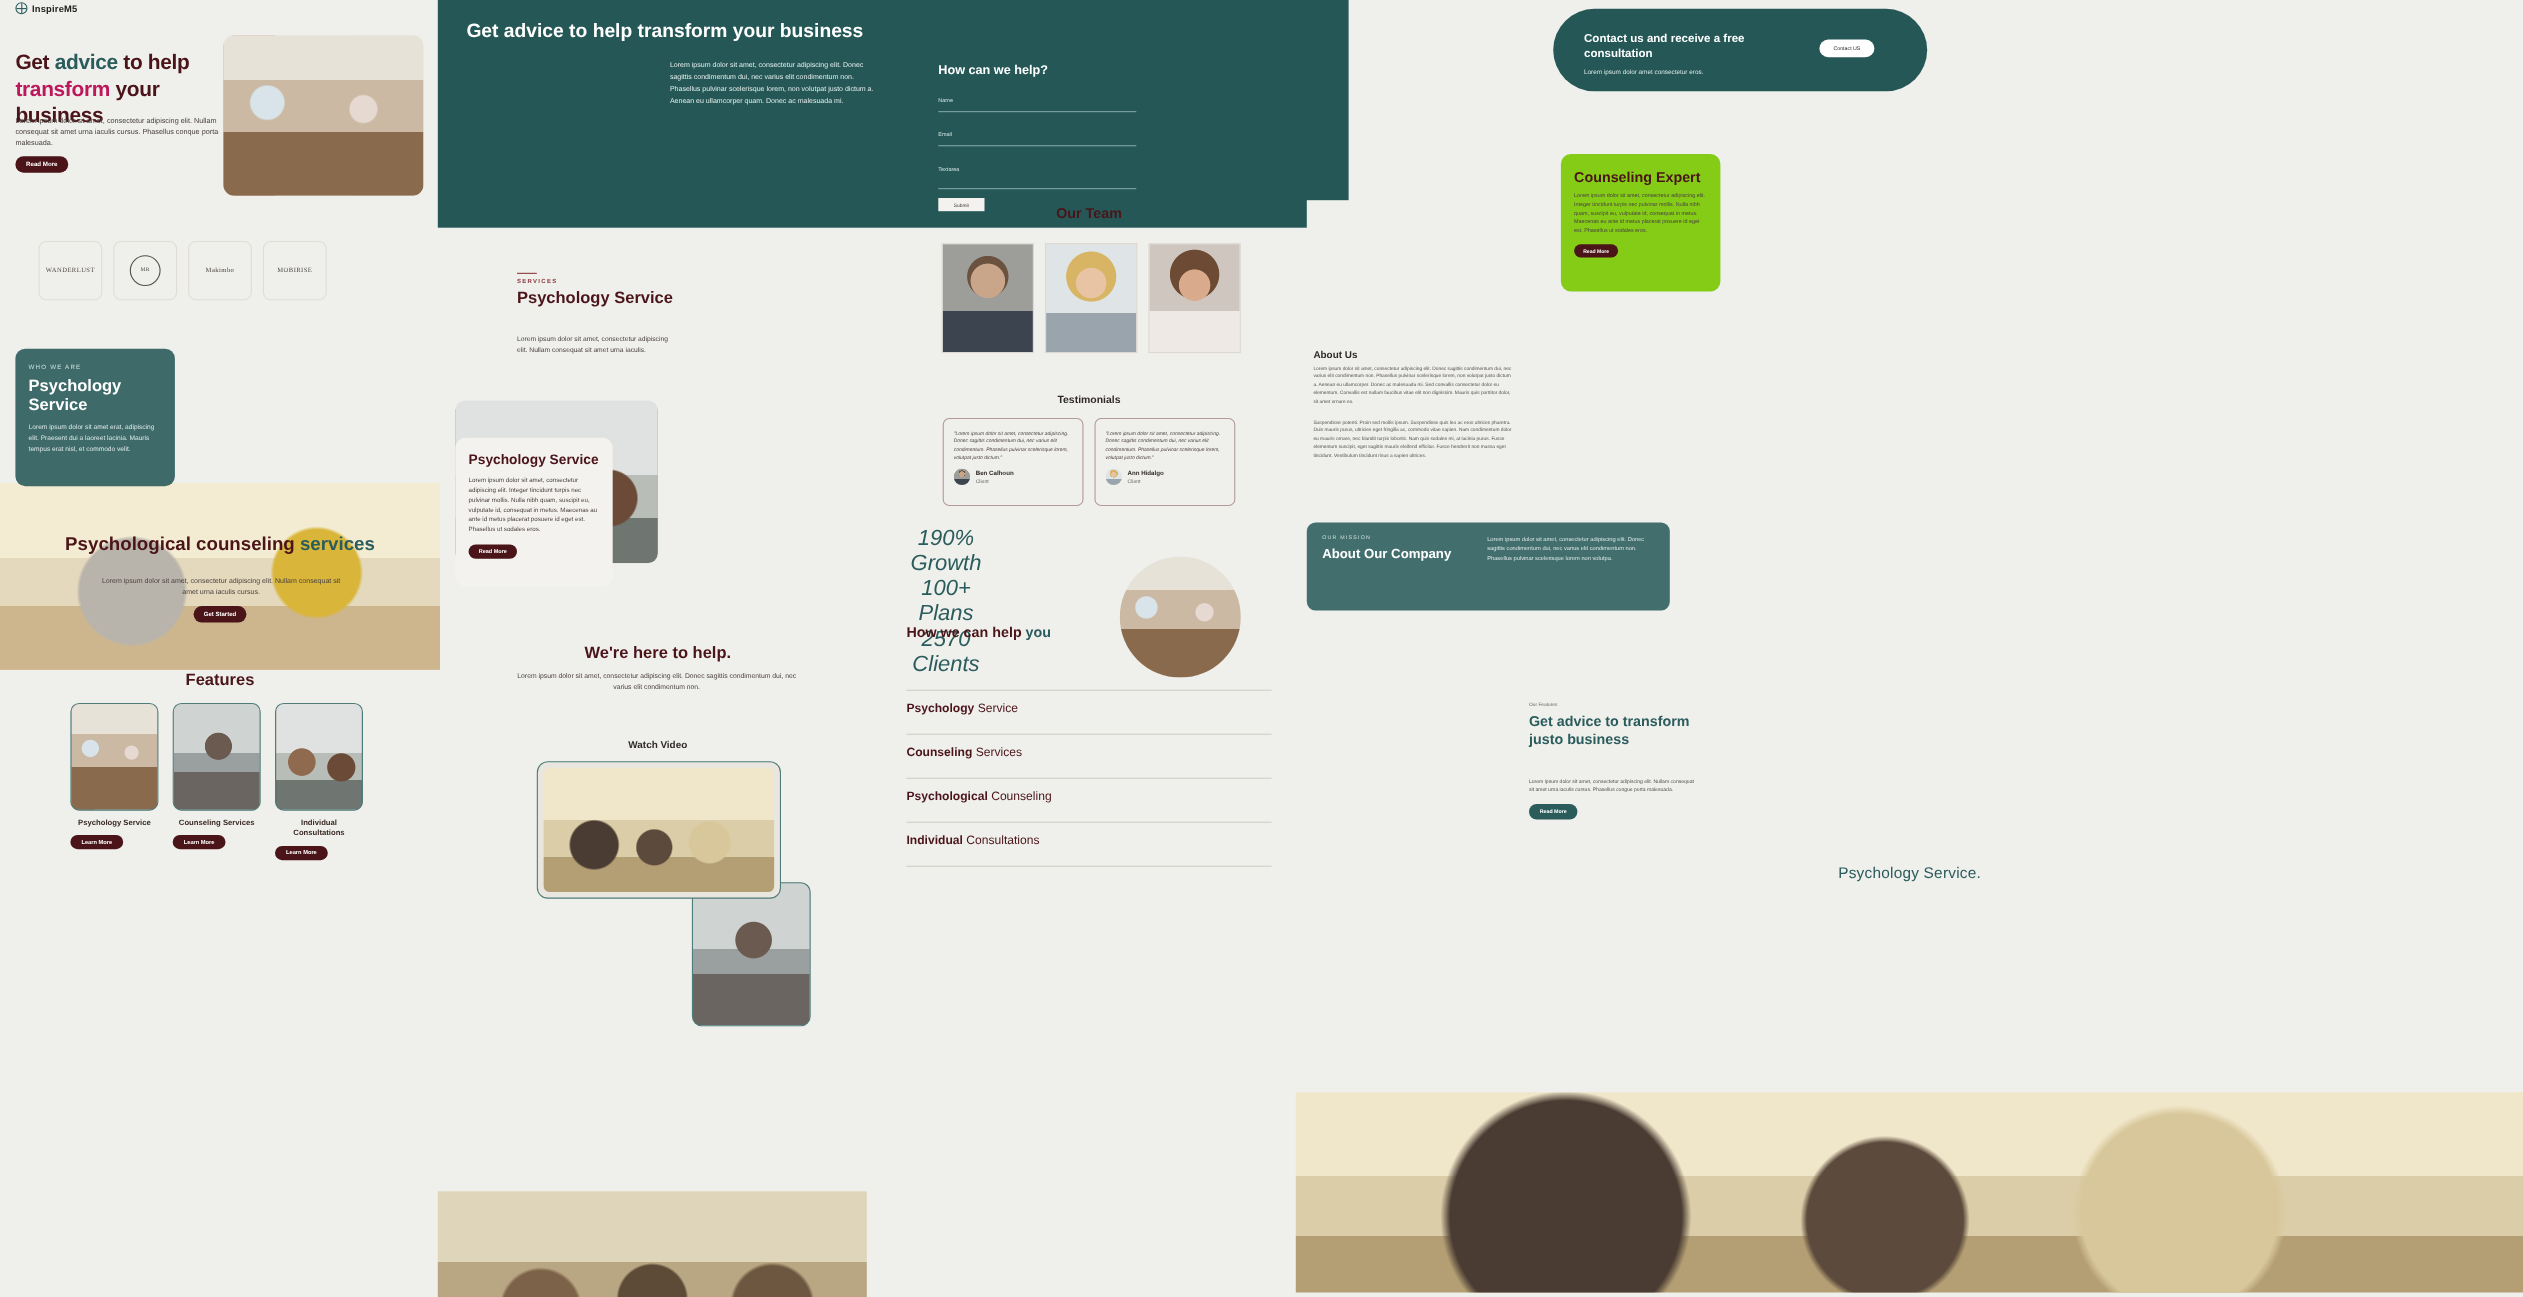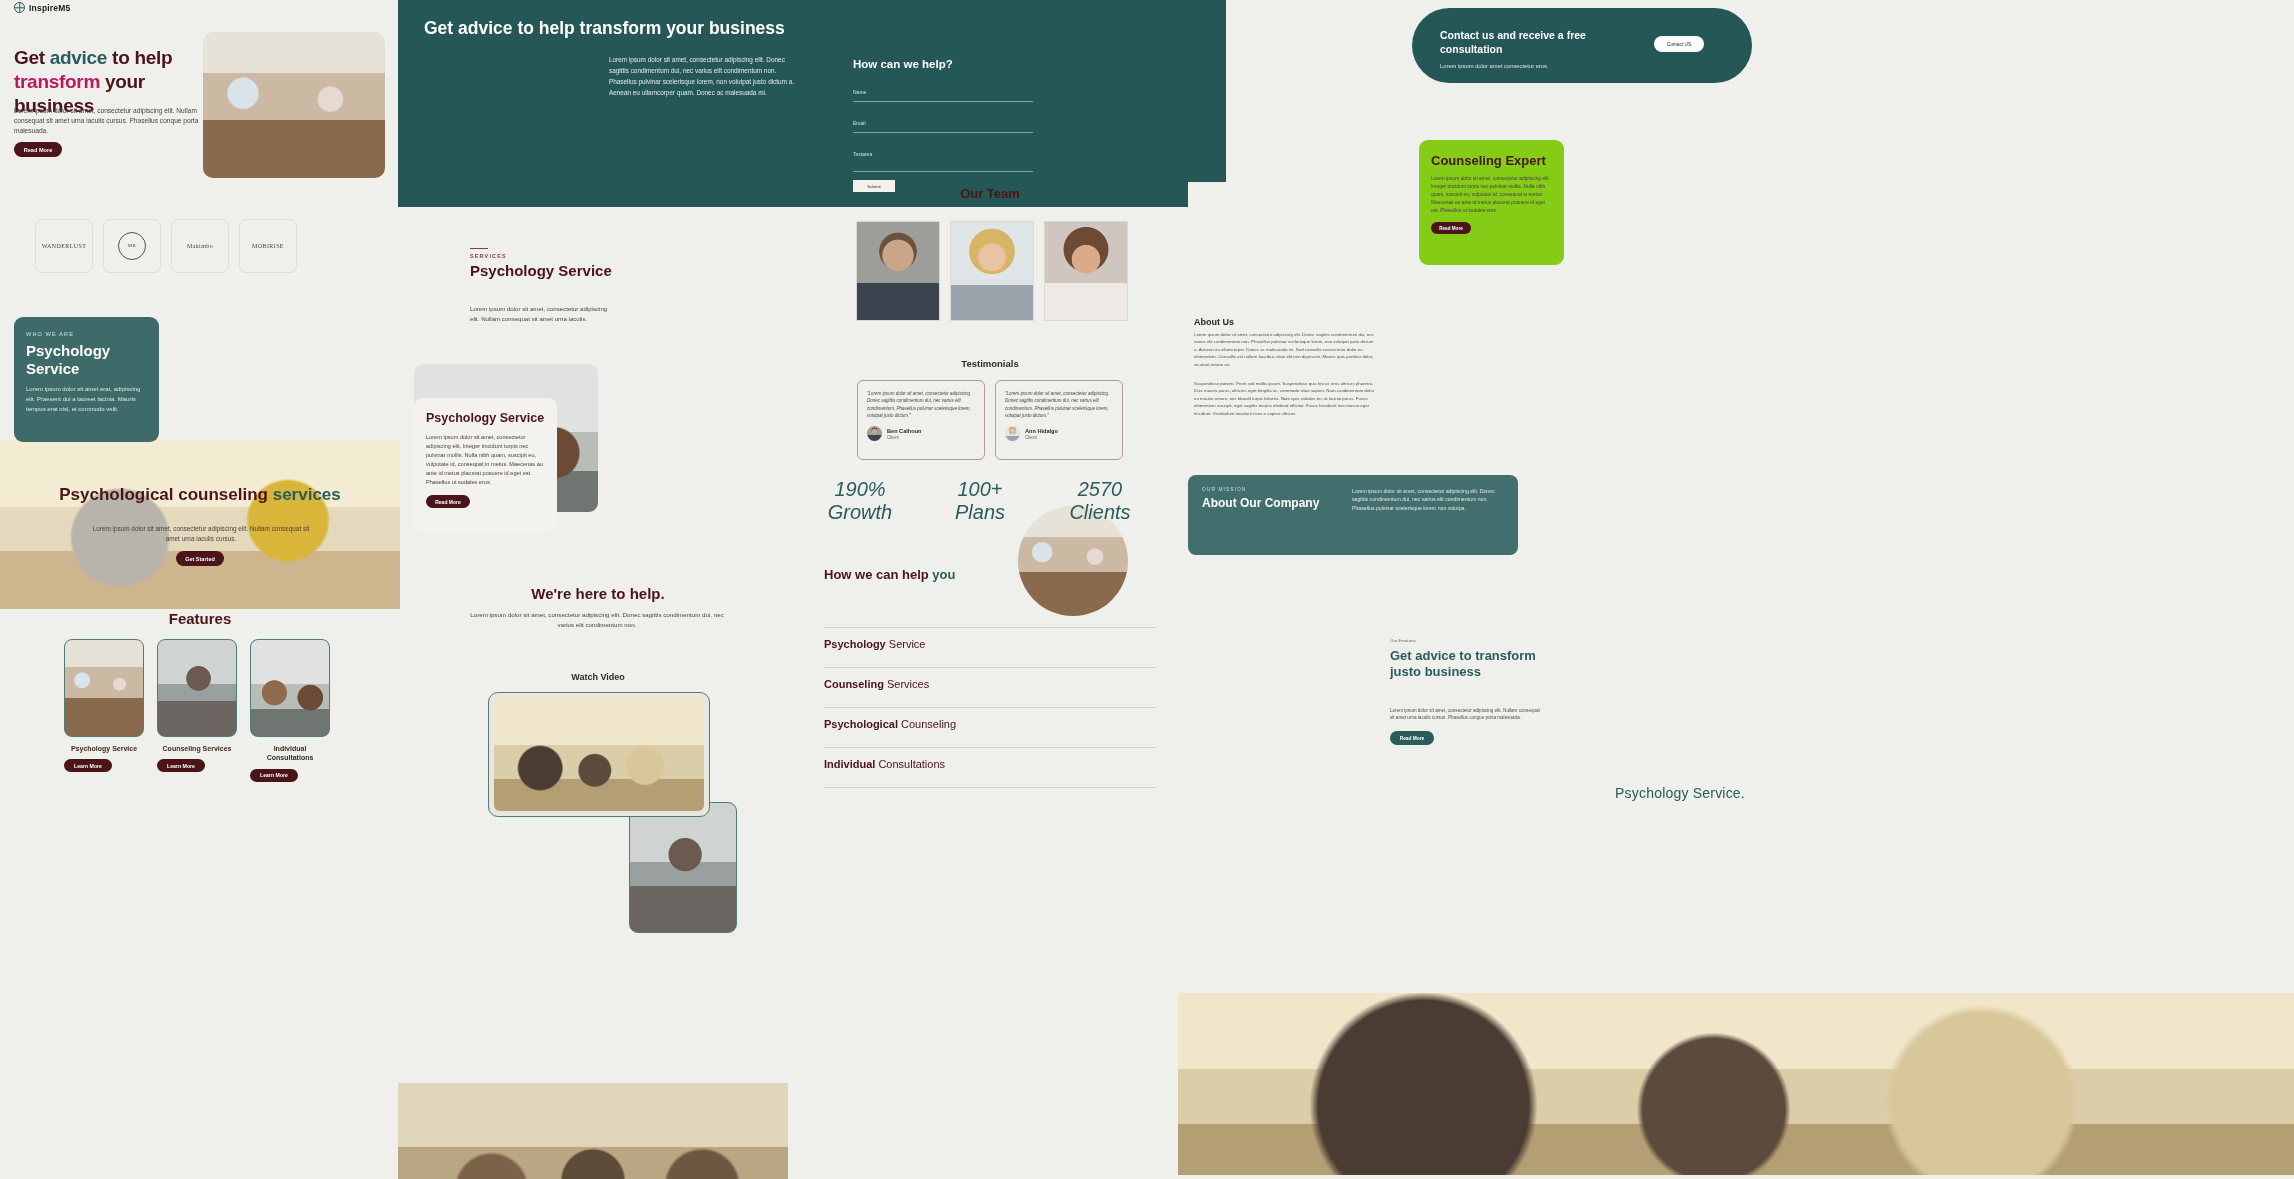--- a/index.html
+++ b/index.html
@@ -168,21 +168,21 @@
            font-weight:bold; color:#2f2a27; }
   .tst-row { left:857px; top:380px; display:flex; gap:10px; }
   .tst-card { width:128px; height:80px; border:1px solid #b39a9a; border-radius:6px;
               padding:9px 9px; }
   .tst-q { font-size:4.5px; line-height:1.62; font-style:italic; color:#4b4340; }
   .tst-foot { display:flex; align-items:center; gap:5px; margin-top:7px; }
   .tst-av { width:15px; height:15px; border-radius:50%; }
   .tst-nm { font-size:5.6px; font-weight:bold; color:#2f2a27; }
   .tst-rl { font-size:4.6px; color:#6d6762; margin-top:1px; }
 
-  .stats { left:800px; top:478px; width:380px; display:flex; justify-content:flex-start; }
+  .stats { left:800px; top:478px; width:380px; display:flex; justify-content:center;flex-direction:column; }
   .stat { width:120px; text-align:center; font-size:20px; line-height:1.15;
           font-style:italic; color:#2a5c5c; }
 
   .hwh-h { left:824px; top:567px; font-size:13px; font-weight:bold; color:#4a1418; }
   .hwl { position:absolute; left:824px; width:332px; border-top:1px solid #d2cec6;
          padding-top:10px; font-size:11px; font-weight:bold; color:#4a1418; }
   .c4-teal-strip { left:1178px; top:0; width:48px; height:182px; background:#255757; }
   .cta-pill { left:1412px; top:8px; width:340px; height:75px; background:#255757;
               border-radius:40px; padding:20px 28px; }
   .cta-h { font-size:10.5px; line-height:1.35; font-weight:bold; color:#fff; width:180px; }
@@ -207,21 +207,21 @@
   .m-kick { font-size:4.8px; letter-spacing:1.1px; color:#cfe1de; }
   .m-h { font-size:12px; line-height:1.2; font-weight:bold; color:#fff; margin-top:4px; }
   .m-p { font-size:5.2px; line-height:1.6; color:#dbe8e5; width:150px; }
   .ga-kick { left:1390px; top:638px; font-size:4.4px; color:#6d6762; }
   .ga-h { left:1390px; top:648px; width:150px; font-size:13px; line-height:1.2;
           font-weight:bold; color:#2a5c5c; }
   .ga-p { left:1390px; top:707px; width:152px; font-size:4.6px; line-height:1.6; color:#54504b; }
   .ga-btn { left:1390px; top:731px; width:44px; height:14px; font-size:4.8px;
             background:#2a5c5c; }
 
-  .foot-h { left:1122px; top:785px; width:1116px; text-align:center; font-size:14px;
+  .foot-h { left:1178px; top:785px; width:1116px; text-align:center; font-size:14px;
             color:#2a5c5c; letter-spacing:.2px; }
 </style>
 </head>
 <body>
 
 <div class="canvas">
 
   <div class="abs nav">
     <div class="logo-wrap">
       <span class="logo-mark"></span>

